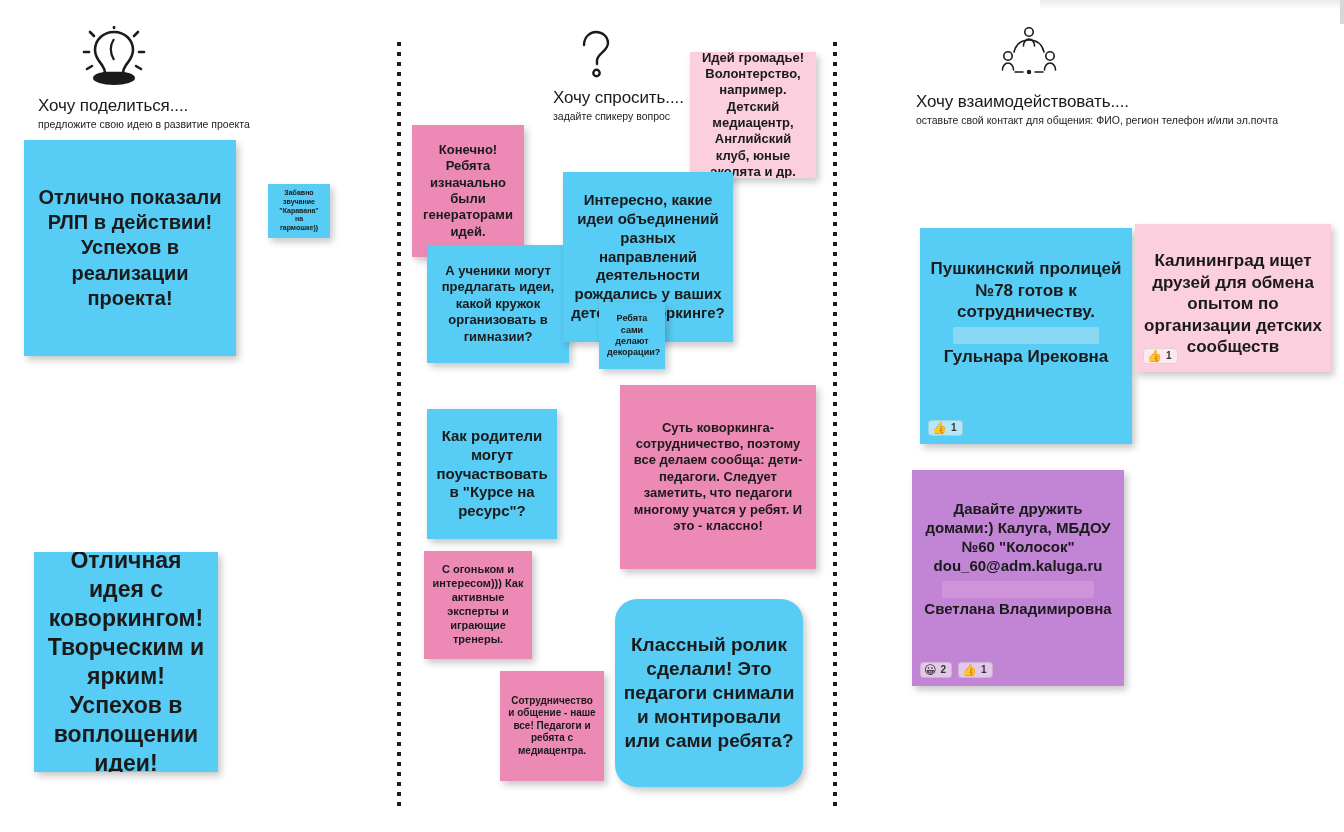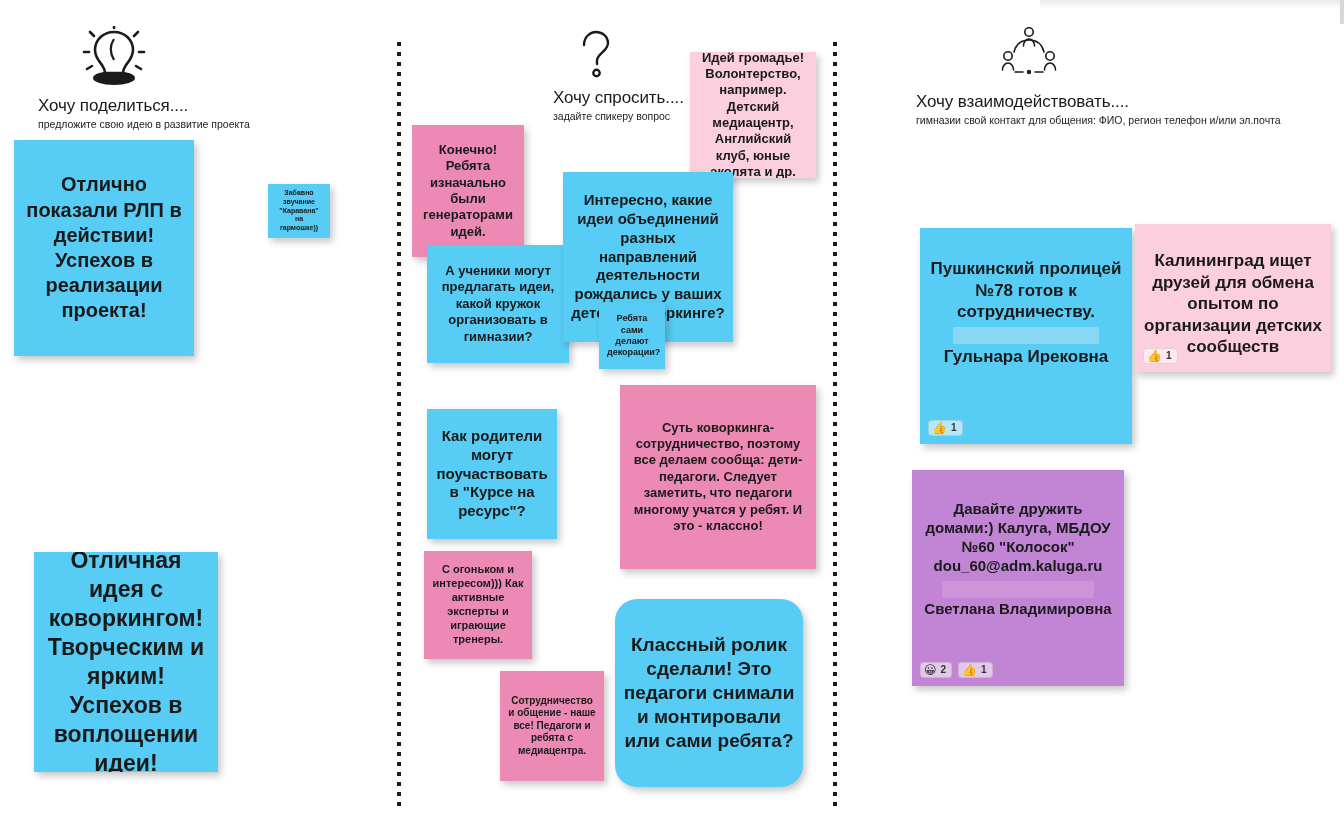--- a/index.html
+++ b/index.html
@@ -155,25 +155,25 @@
         <circle cx="14" cy="32" r="4.2"></circle>
         <path d="M8.5 46 c0-4 2.5-7 5.5-7 s5.5 3 5.5 7"></path>
         <circle cx="56" cy="32" r="4.2"></circle>
         <path d="M50.5 46 c0-4 2.5-7 5.5-7 s5.5 3 5.5 7"></path>
         <path d="M20 28 c2-8 7-12 15-12 s13 4 15 12" stroke-dasharray="0"></path>
         <path d="M21 48 h8 M41 48 h8"></path>
         <circle cx="35" cy="48" r="1.4" fill="#1b1b1b"></circle>
       </g>
     </svg>
     <div class="col-title">Хочу взаимодействовать....</div>
-    <div class="col-sub">гимназии свой контакт для общения: ФИО, регион телефон и/или эл.почта</div>
+    <div class="col-sub">оставьте свой контакт для общения: ФИО, регион телефон и/или эл.почта</div>
   </div>
 
   <div id="notes-layer">
-      <div class="note blue" style="left: 14px; top: 140px; width: 180px; height: 216px; font-size: 20px; z-index: 10;">
+      <div class="note blue" style="left: 24px; top: 140px; width: 212px; height: 216px; font-size: 20px; z-index: 10;">
         <div class="body">Отлично показали РЛП в действии! Успехов в реализации проекта!</div>
       </div>
       <div class="note blue" style="left: 268px; top: 184px; width: 62px; height: 54px; font-size: 7px; z-index: 11;">
         <div class="body">Забавно звучание "Каравана" на гармошке))</div>
       </div>
       <div class="note blue" style="left: 34px; top: 534px; width: 184px; height: 220px; font-size: 23px; z-index: 12; margin-top: 18px;">
         <div class="body">Отличная идея с коворкингом! Творческим и ярким! Успехов в воплощении идеи!</div>
       </div>
       <div class="note pink" style="left: 412px; top: 109px; width: 112px; height: 132px; font-size: 13px; z-index: 13;">
         <div class="body">Конечно! Ребята изначально были генераторами идей.</div>

